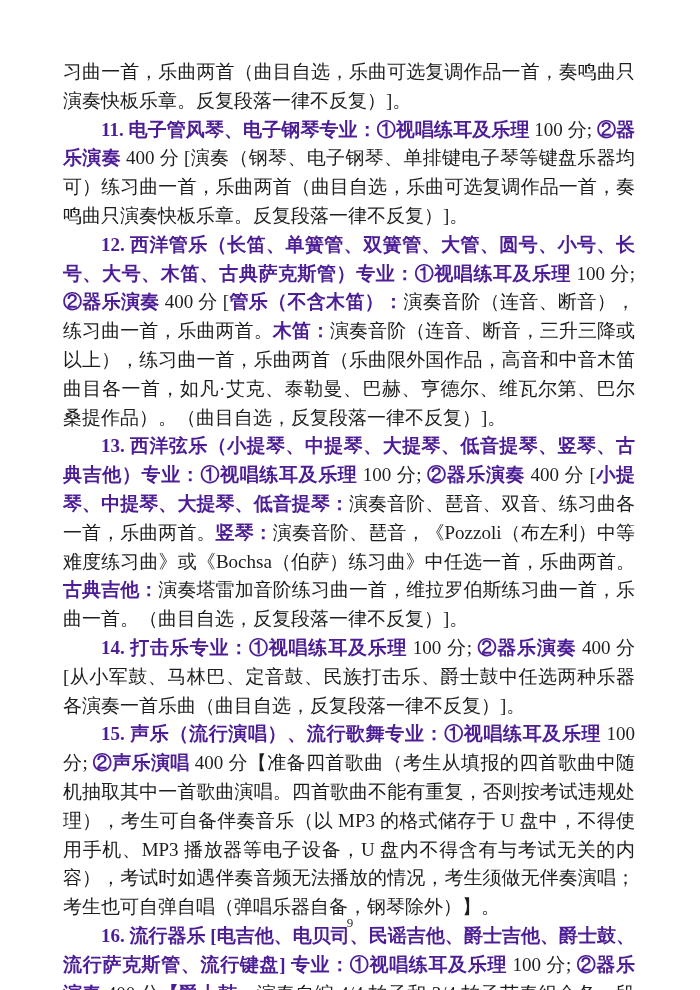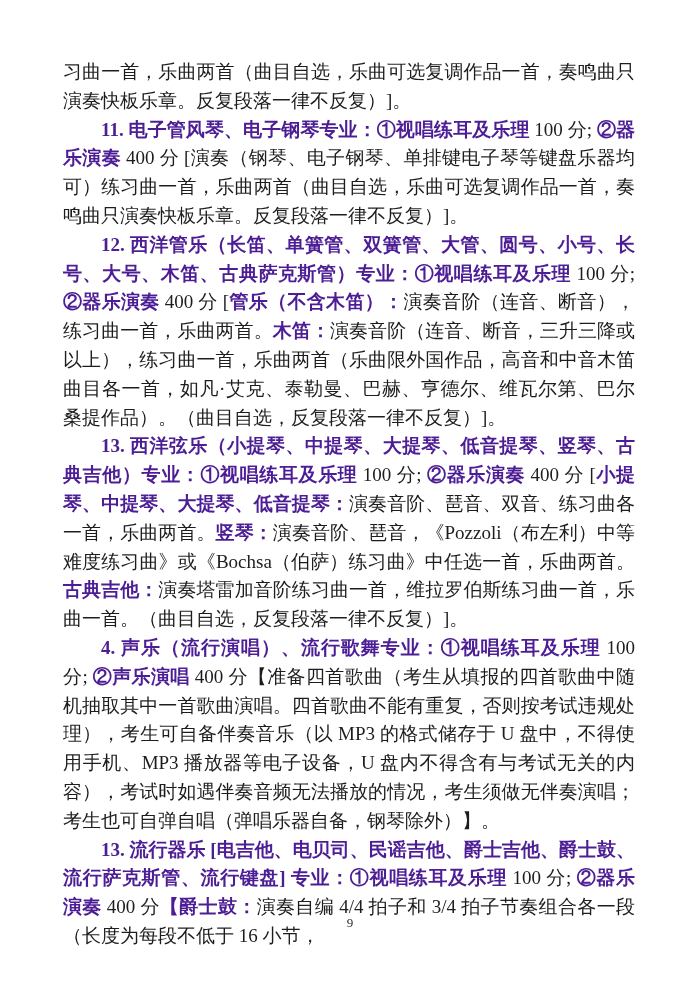--- a/index.html
+++ b/index.html
@@ -69,25 +69,28 @@
     </p>
 
     <p class="para indent">
       <span class="b">12. 西洋管乐（长笛、单簧管、双簧管、大管、圆号、小号、长号、大号、木笛、古典萨克斯管）专业：①视唱练耳及乐理 </span><span class="u">100 分</span><span>; </span><span class="b">②器乐演奏 </span><span class="u">400 分</span><span> [</span><span class="b">管乐（不含木笛）：</span><span>演奏音阶（连音、断音），练习曲一首，乐曲两首。</span><span class="b">木笛：</span><span>演奏音阶（连音、断音，三升三降或以上），练习曲一首，乐曲两首（乐曲限外国作品，高音和中音木笛曲目各一首，如凡·艾克、泰勒曼、巴赫、亨德尔、维瓦尔第、巴尔桑提作品）。（曲目自选，反复段落一律不反复）]。</span>
     </p>
 
     <p class="para indent">
       <span class="b">13. 西洋弦乐（小提琴、中提琴、大提琴、低音提琴、竖琴、古典吉他）专业：①视唱练耳及乐理 </span><span class="u">100 分</span><span>; </span><span class="b">②器乐演奏 </span><span class="u">400 分</span><span> [</span><span class="b">小提琴、中提琴、大提琴、低音提琴：</span><span>演奏音阶、琶音、双音、练习曲各一首，乐曲两首。</span><span class="b">竖琴：</span><span>演奏音阶、琶音，《Pozzoli（布左利）中等难度练习曲》或《Bochsa（伯萨）练习曲》中任选一首，乐曲两首。</span><span class="b">古典吉他：</span><span>演奏塔雷加音阶练习曲一首，维拉罗伯斯练习曲一首，乐曲一首。（曲目自选，反复段落一律不反复）]。</span>
     </p>
 
-
     <p class="para indent">
-      <span class="b">4. 声乐（流行演唱）、流行歌舞专业：①视唱练耳及乐理 </span><span class="u">100 分</span><span>; </span><span class="b">②声乐演唱 </span><span class="u">400 分</span><span>【准备四首歌曲（考生从填报的四首歌曲中随机抽取其中一首歌曲演唱。四首歌曲不能有重复，否则按考试违规处理），考生可自备伴奏音乐（以 MP3 的格式储存于 U 盘中，不得使用手机、MP3 播放器等电子设备，U 盘内不得含有与考试无关的内容），考试时如遇伴奏音频无法播放的情况，考生须做无伴奏演唱；考生也可自弹自唱（弹唱乐器自备，钢琴除外）】。</span>
+      <span class="b">14. 打击乐专业：①视唱练耳及乐理 </span><span class="u">100 分</span><span>; </span><span class="b">②器乐演奏 </span><span class="u">400 分</span><span> [从小军鼓、马林巴、定音鼓、民族打击乐、爵士鼓中任选两种乐器各演奏一首乐曲（曲目自选，反复段落一律不反复）]。</span>
     </p>
 
     <p class="para indent">
-      <span class="b">13. 流行器乐 [电吉他、电贝司、民谣吉他、爵士吉他、爵士鼓、流行萨克斯管、流行键盘] 专业：①视唱练耳及乐理 </span><span class="u">100 分</span><span>; </span><span class="b">②器乐演奏 </span><span class="u">400 分</span><span class="b">【爵士鼓：</span><span>演奏自编 4/4 拍子和 3/4 拍子节奏组合各一段（长度为每段不低于 16 小节，</span>
+      <span class="b">15. 声乐（流行演唱）、流行歌舞专业：①视唱练耳及乐理 </span><span class="u">100 分</span><span>; </span><span class="b">②声乐演唱 </span><span class="u">400 分</span><span>【准备四首歌曲（考生从填报的四首歌曲中随机抽取其中一首歌曲演唱。四首歌曲不能有重复，否则按考试违规处理），考生可自备伴奏音乐（以 MP3 的格式储存于 U 盘中，不得使用手机、MP3 播放器等电子设备，U 盘内不得含有与考试无关的内容），考试时如遇伴奏音频无法播放的情况，考生须做无伴奏演唱；考生也可自弹自唱（弹唱乐器自备，钢琴除外）】。</span>
+    </p>
+
+    <p class="para indent">
+      <span class="b">16. 流行器乐 [电吉他、电贝司、民谣吉他、爵士吉他、爵士鼓、流行萨克斯管、流行键盘] 专业：①视唱练耳及乐理 </span><span class="u">100 分</span><span>; </span><span class="b">②器乐演奏 </span><span class="u">400 分</span><span class="b">【爵士鼓：</span><span>演奏自编 4/4 拍子和 3/4 拍子节奏组合各一段（长度为每段不低于 16 小节，</span>
     </p>
 
   </div>
 
   <div class="page-number">9</div>
 </div>
 
 </body></html>

